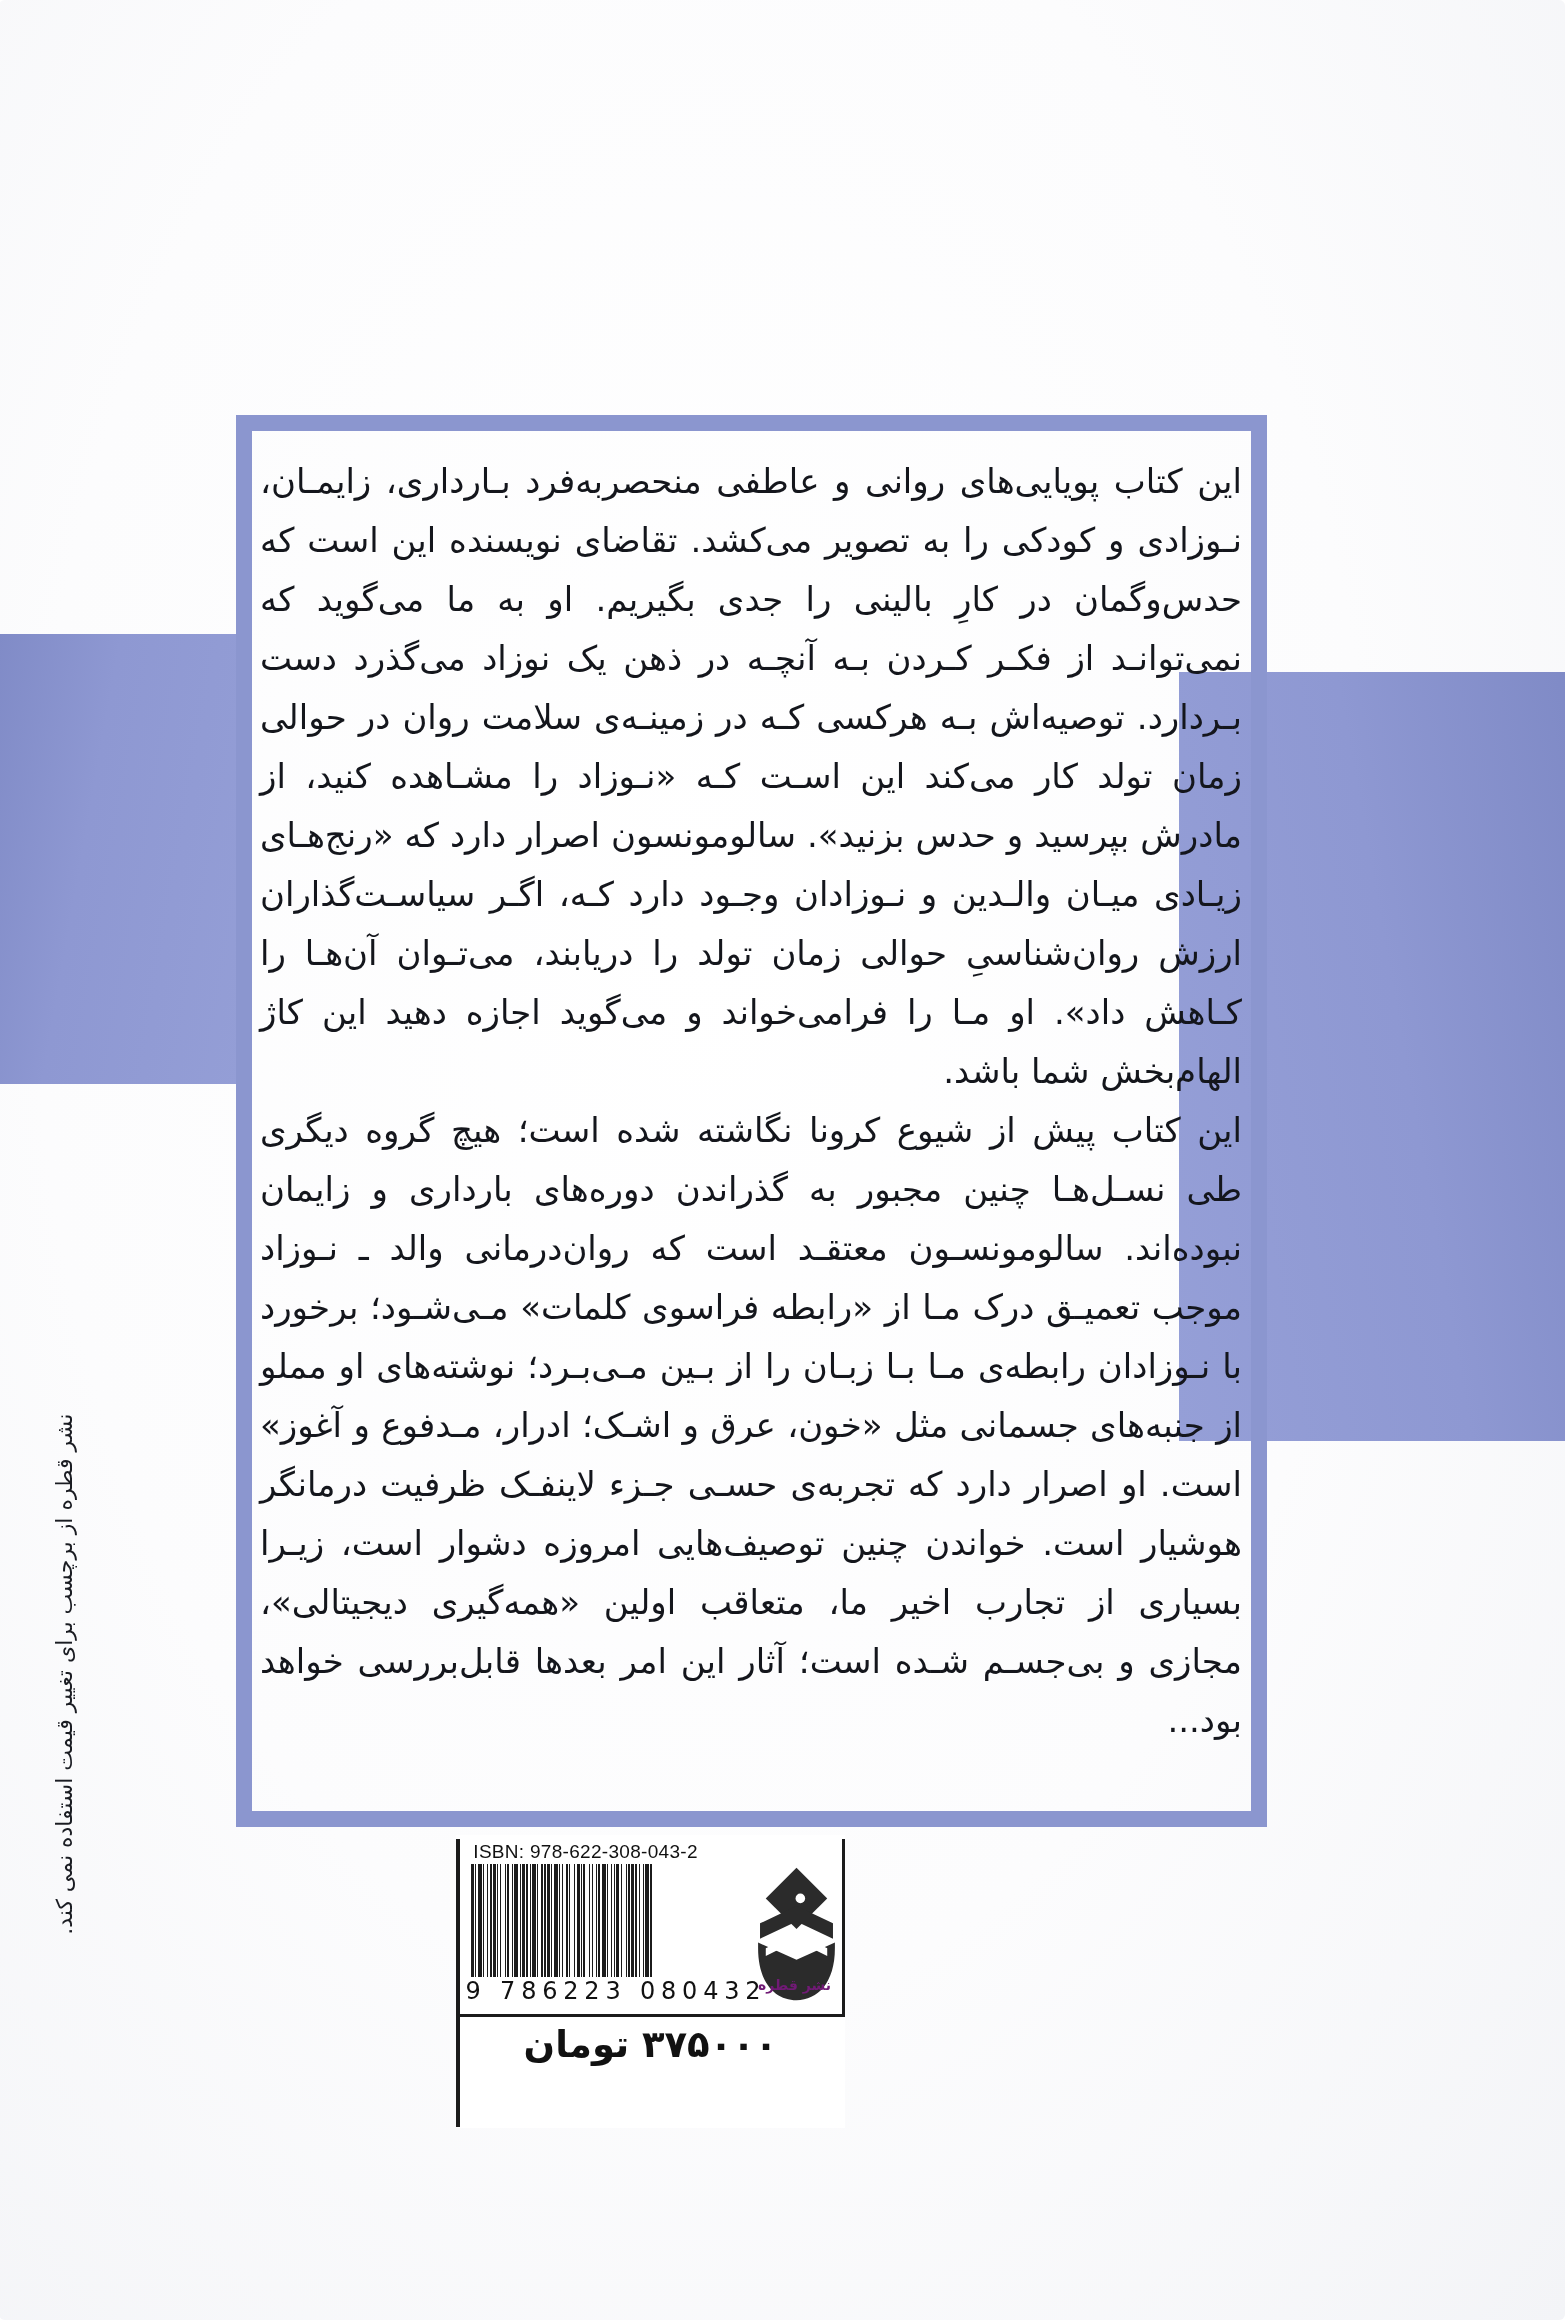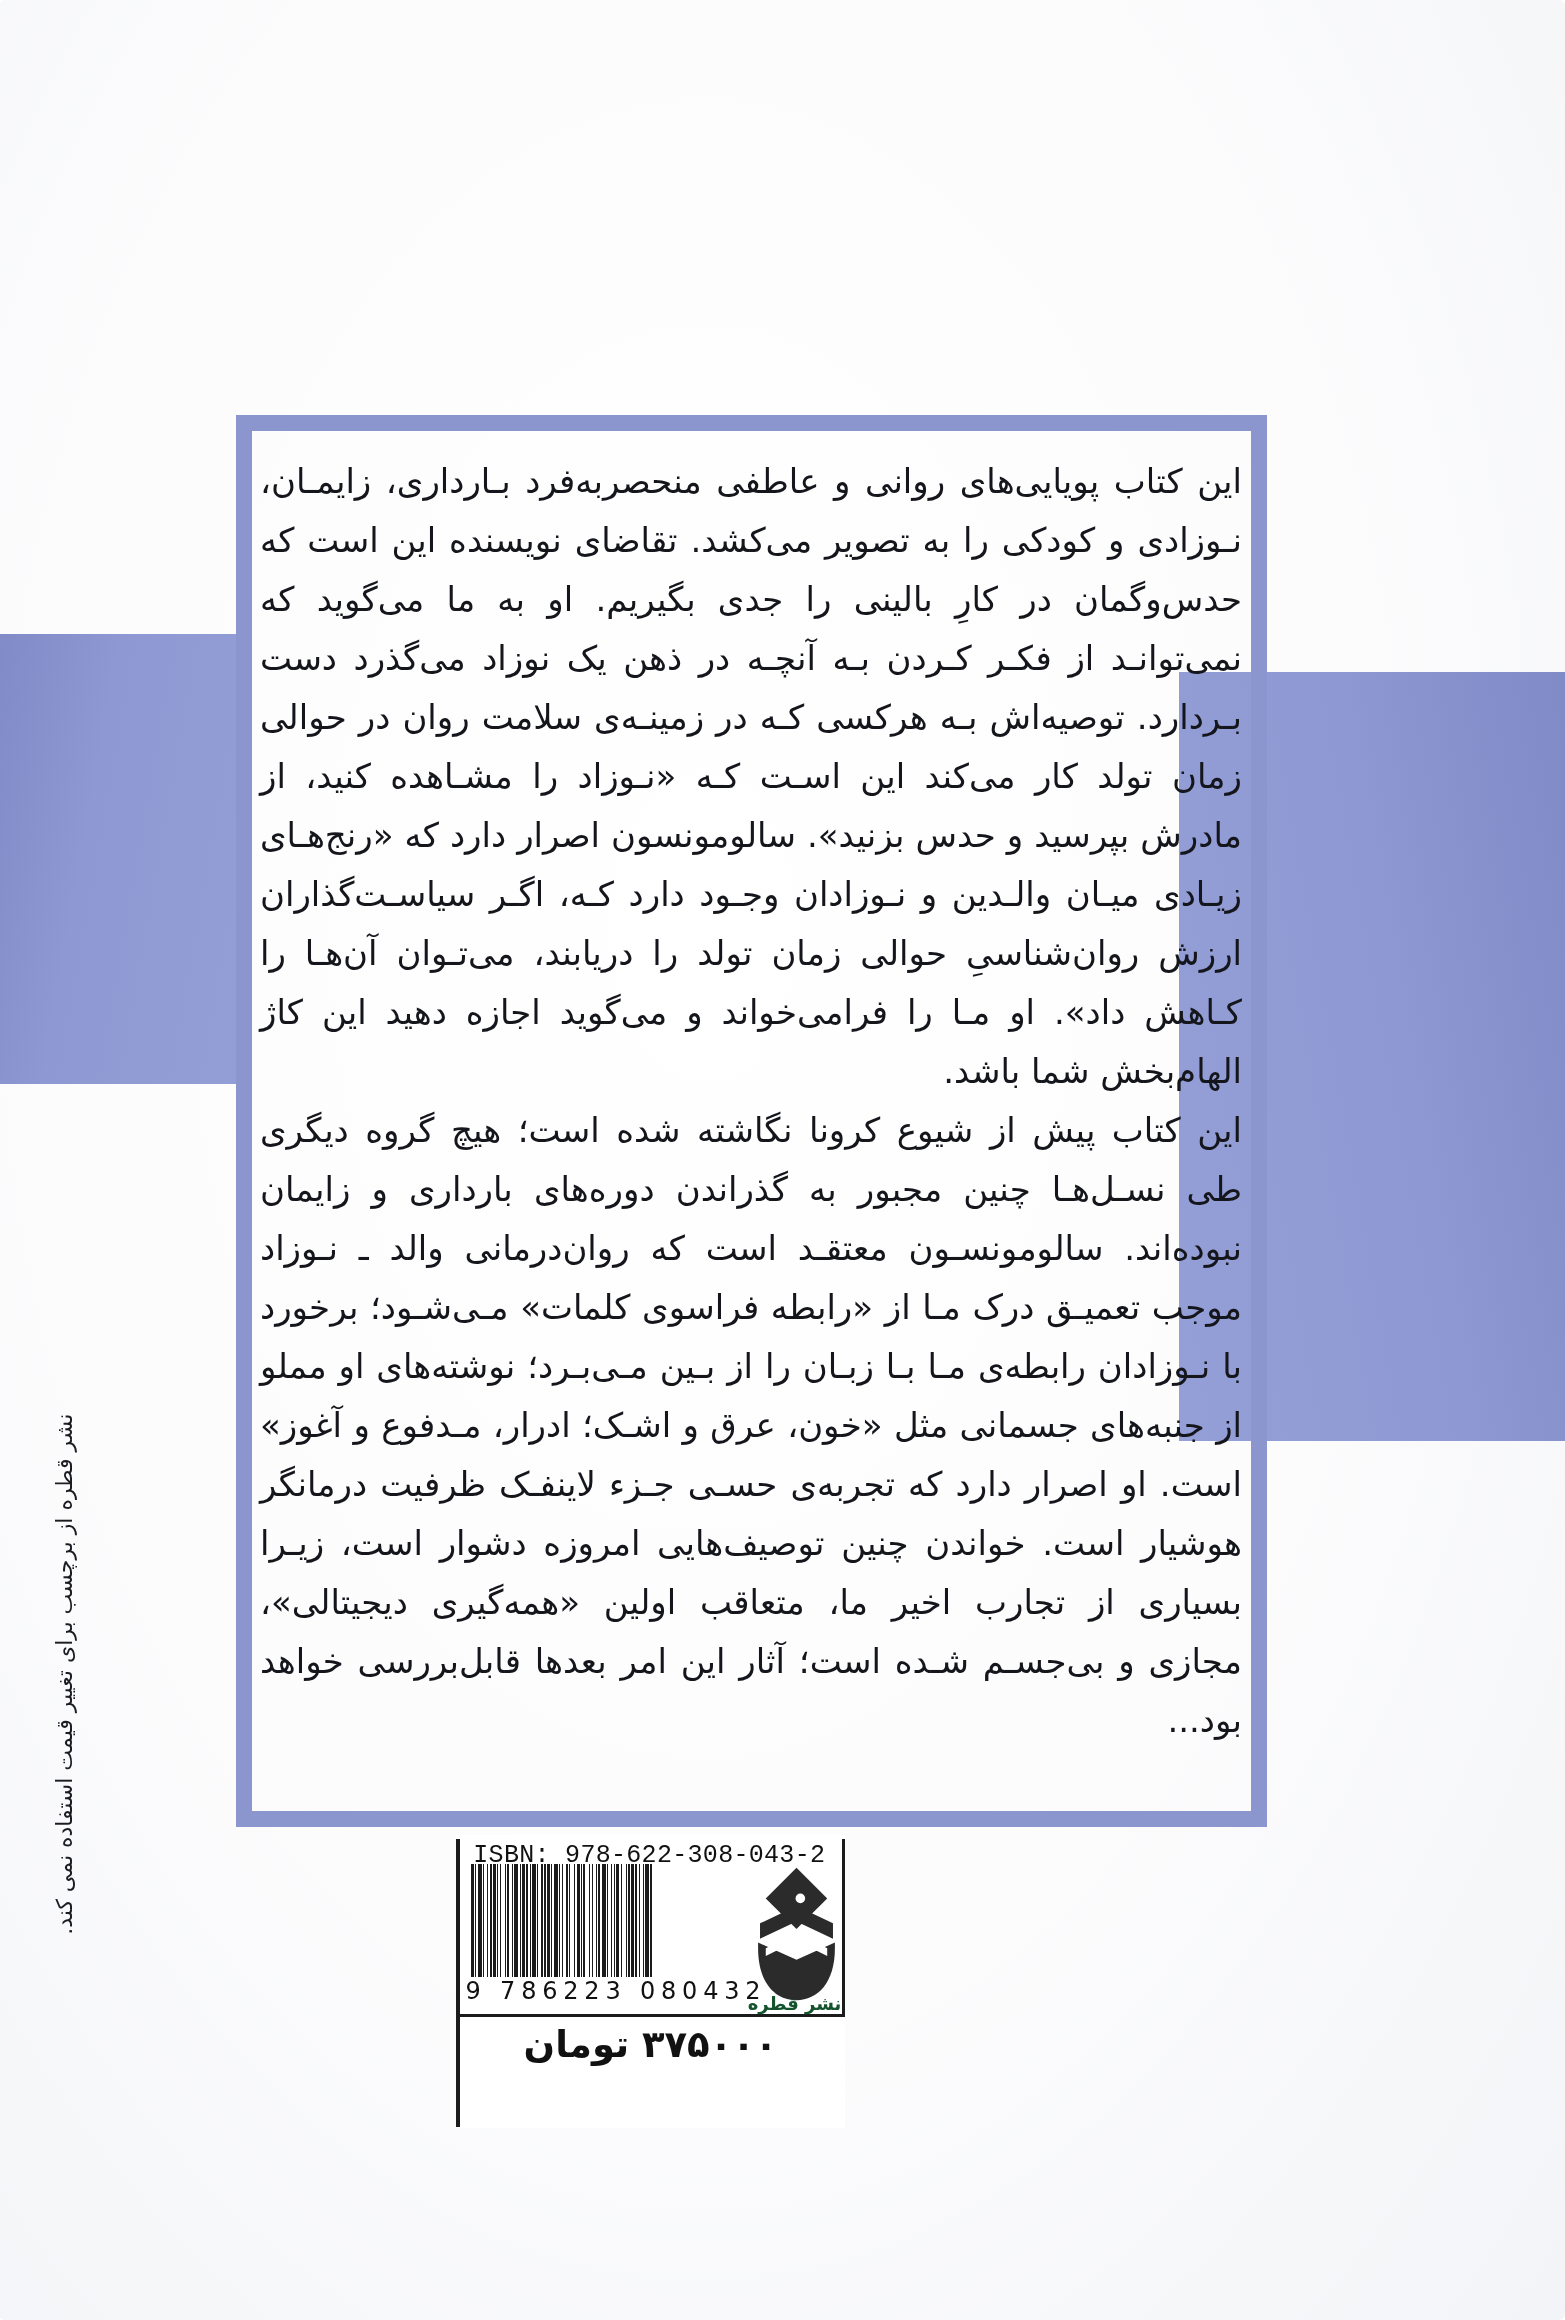--- a/index.html
+++ b/index.html
@@ -136,22 +136,22 @@
     top: 3.8px;
     width: 2.9px;
     height: 176px;
     background: #1b1b1b;
   }
 
   #isbn-text {
     position: absolute;
     left: 17.3px;
     top: 5.8px;
-    font-family: Liberation Mono, monospace;
-    font-size: 25px;
+    font-family: Liberation Sans, sans-serif;
+    font-size: 19px;
     letter-spacing: 0.3px;
     color: #111;
     white-space: nowrap;
     text-align: center;
   }
 
   #barcode-bars {
     position: absolute;
     left: 15.4px;
     top: 29px;
@@ -187,24 +187,23 @@
     height: 144px;
   }
   #publisher-name {
     position: absolute;
     left: 288px;
     top: 142px;
     width: 101px;
     text-align: center;
     direction: rtl;
     font-family: "DejaVu Sans", "Liberation Sans", sans-serif;
-    font-size: 18px;
+    font-size: 14px;
     font-weight: bold;
-    color: #14532d;
-    margin-top: 16px;
+    color: #701a75;
   }
 
   #price-text {
     position: absolute;
     left: 0px;
     top: 188px;
     width: 389px;
     text-align: center;
     direction: rtl;
     font-family: "DejaVu Sans", "Liberation Sans", sans-serif;

